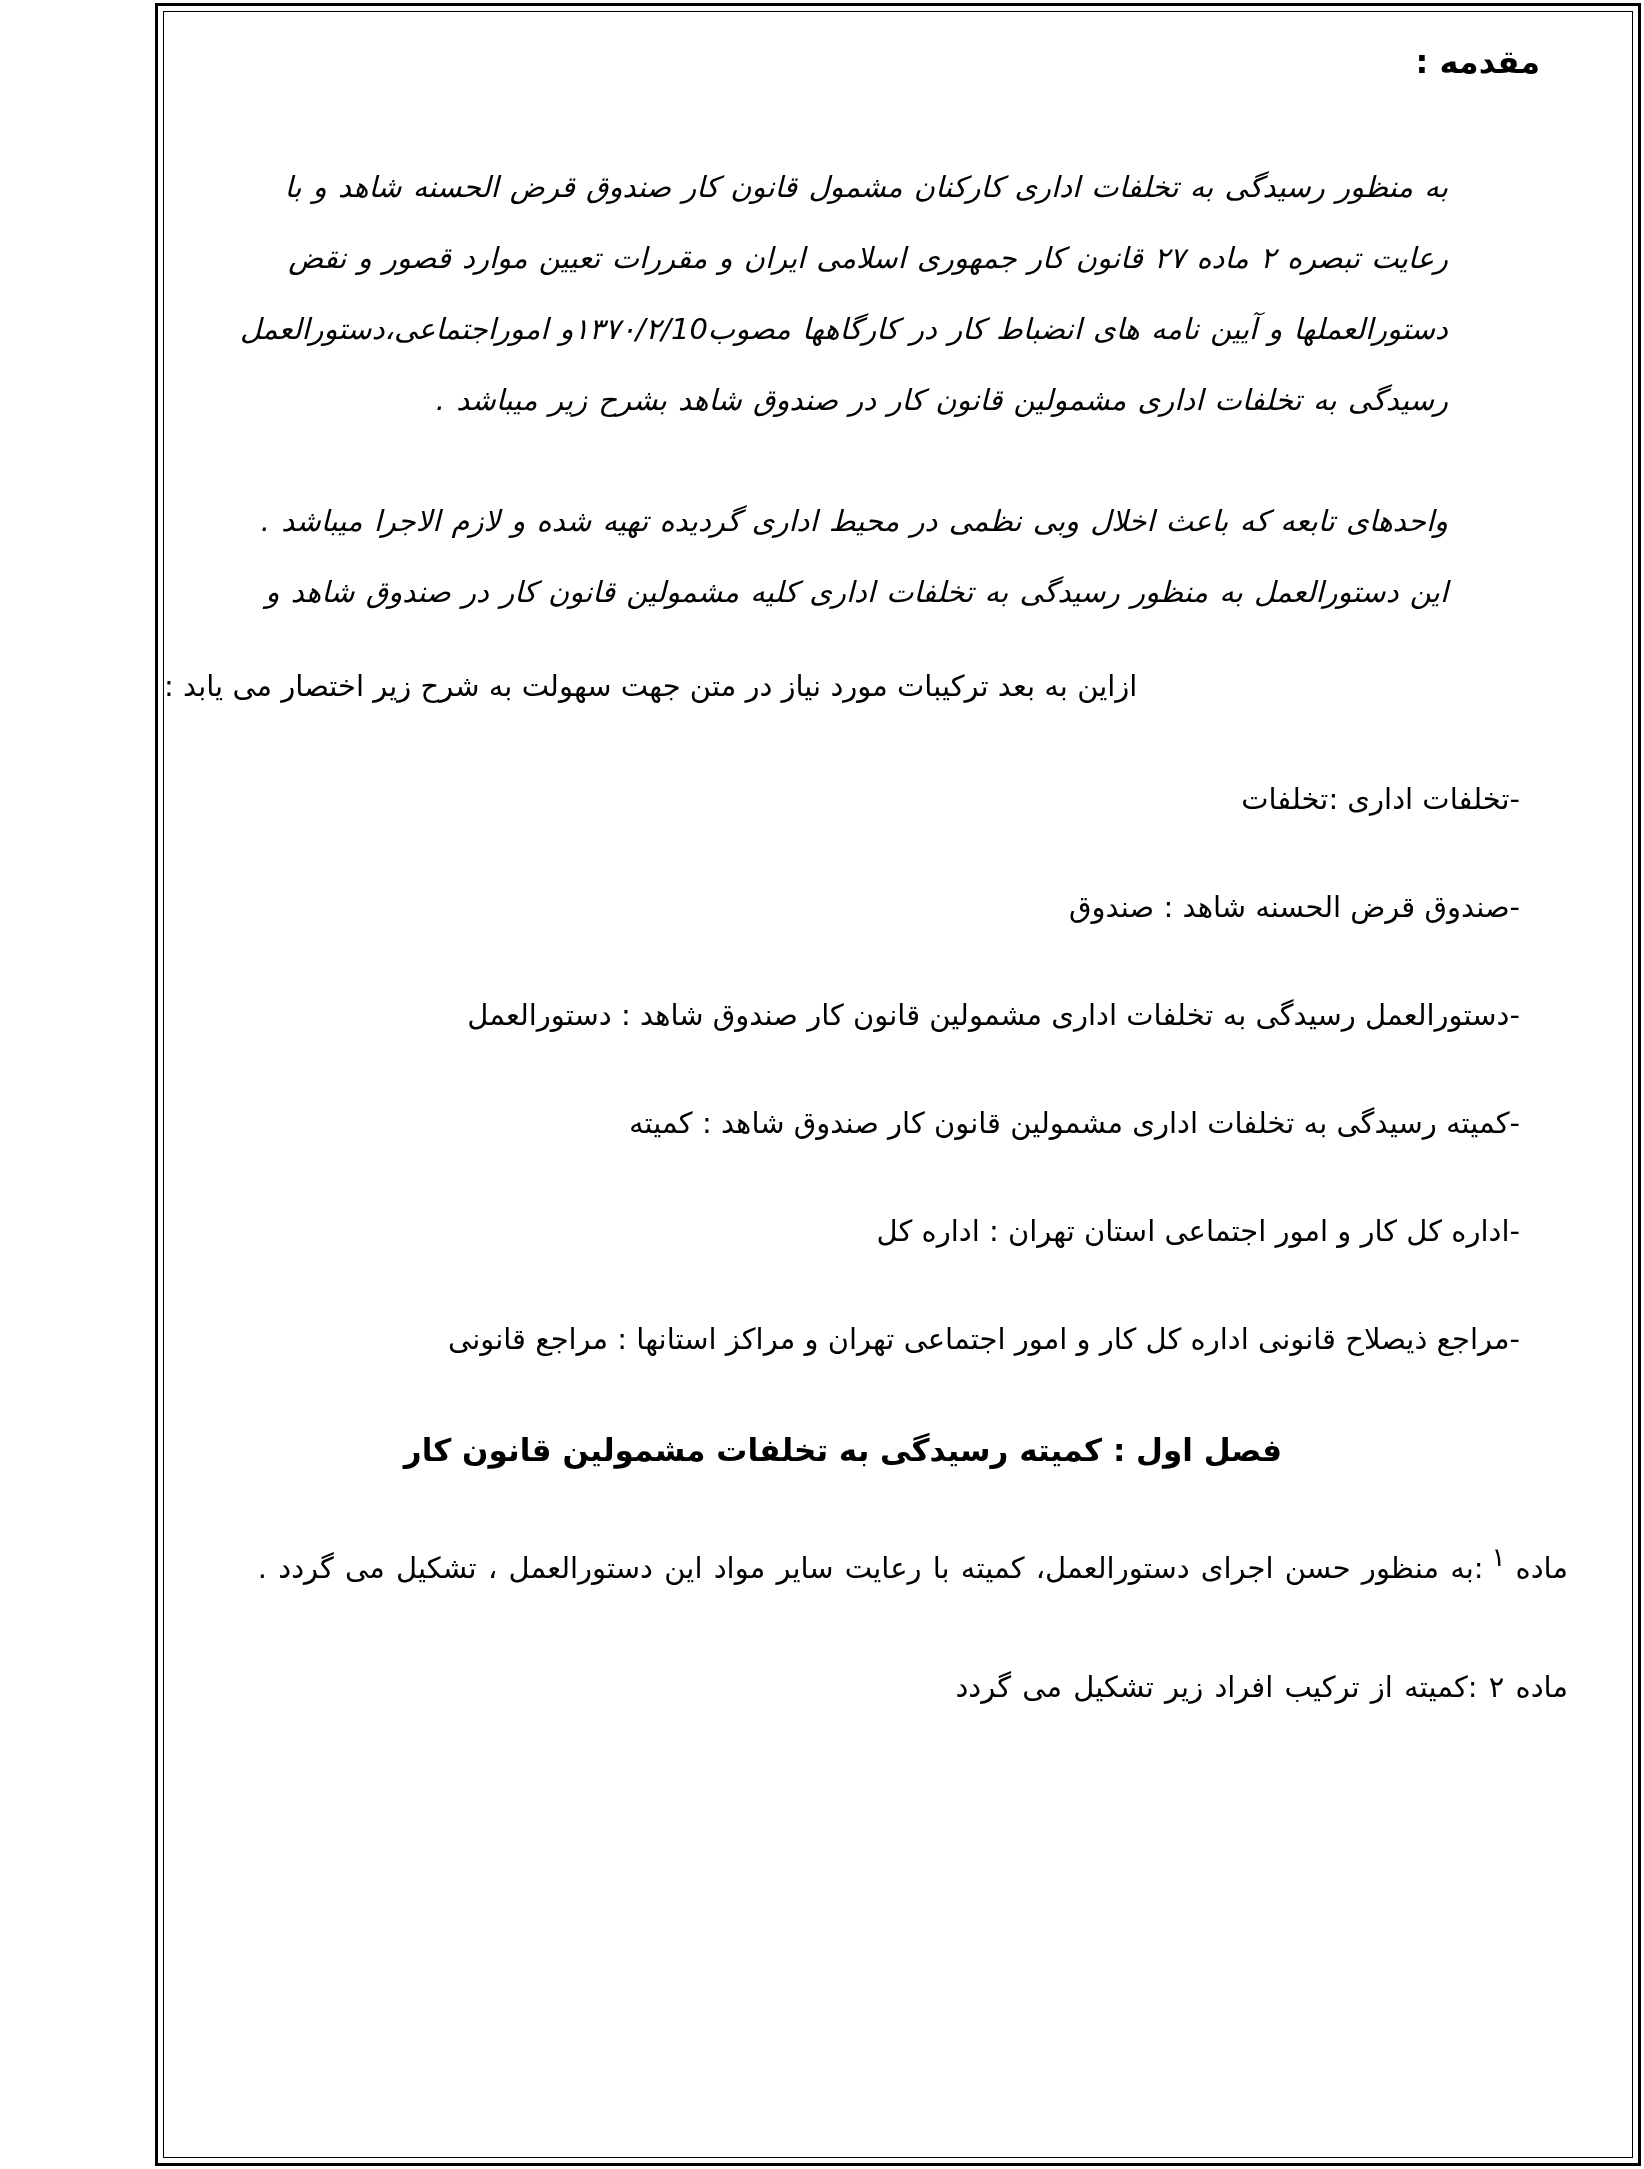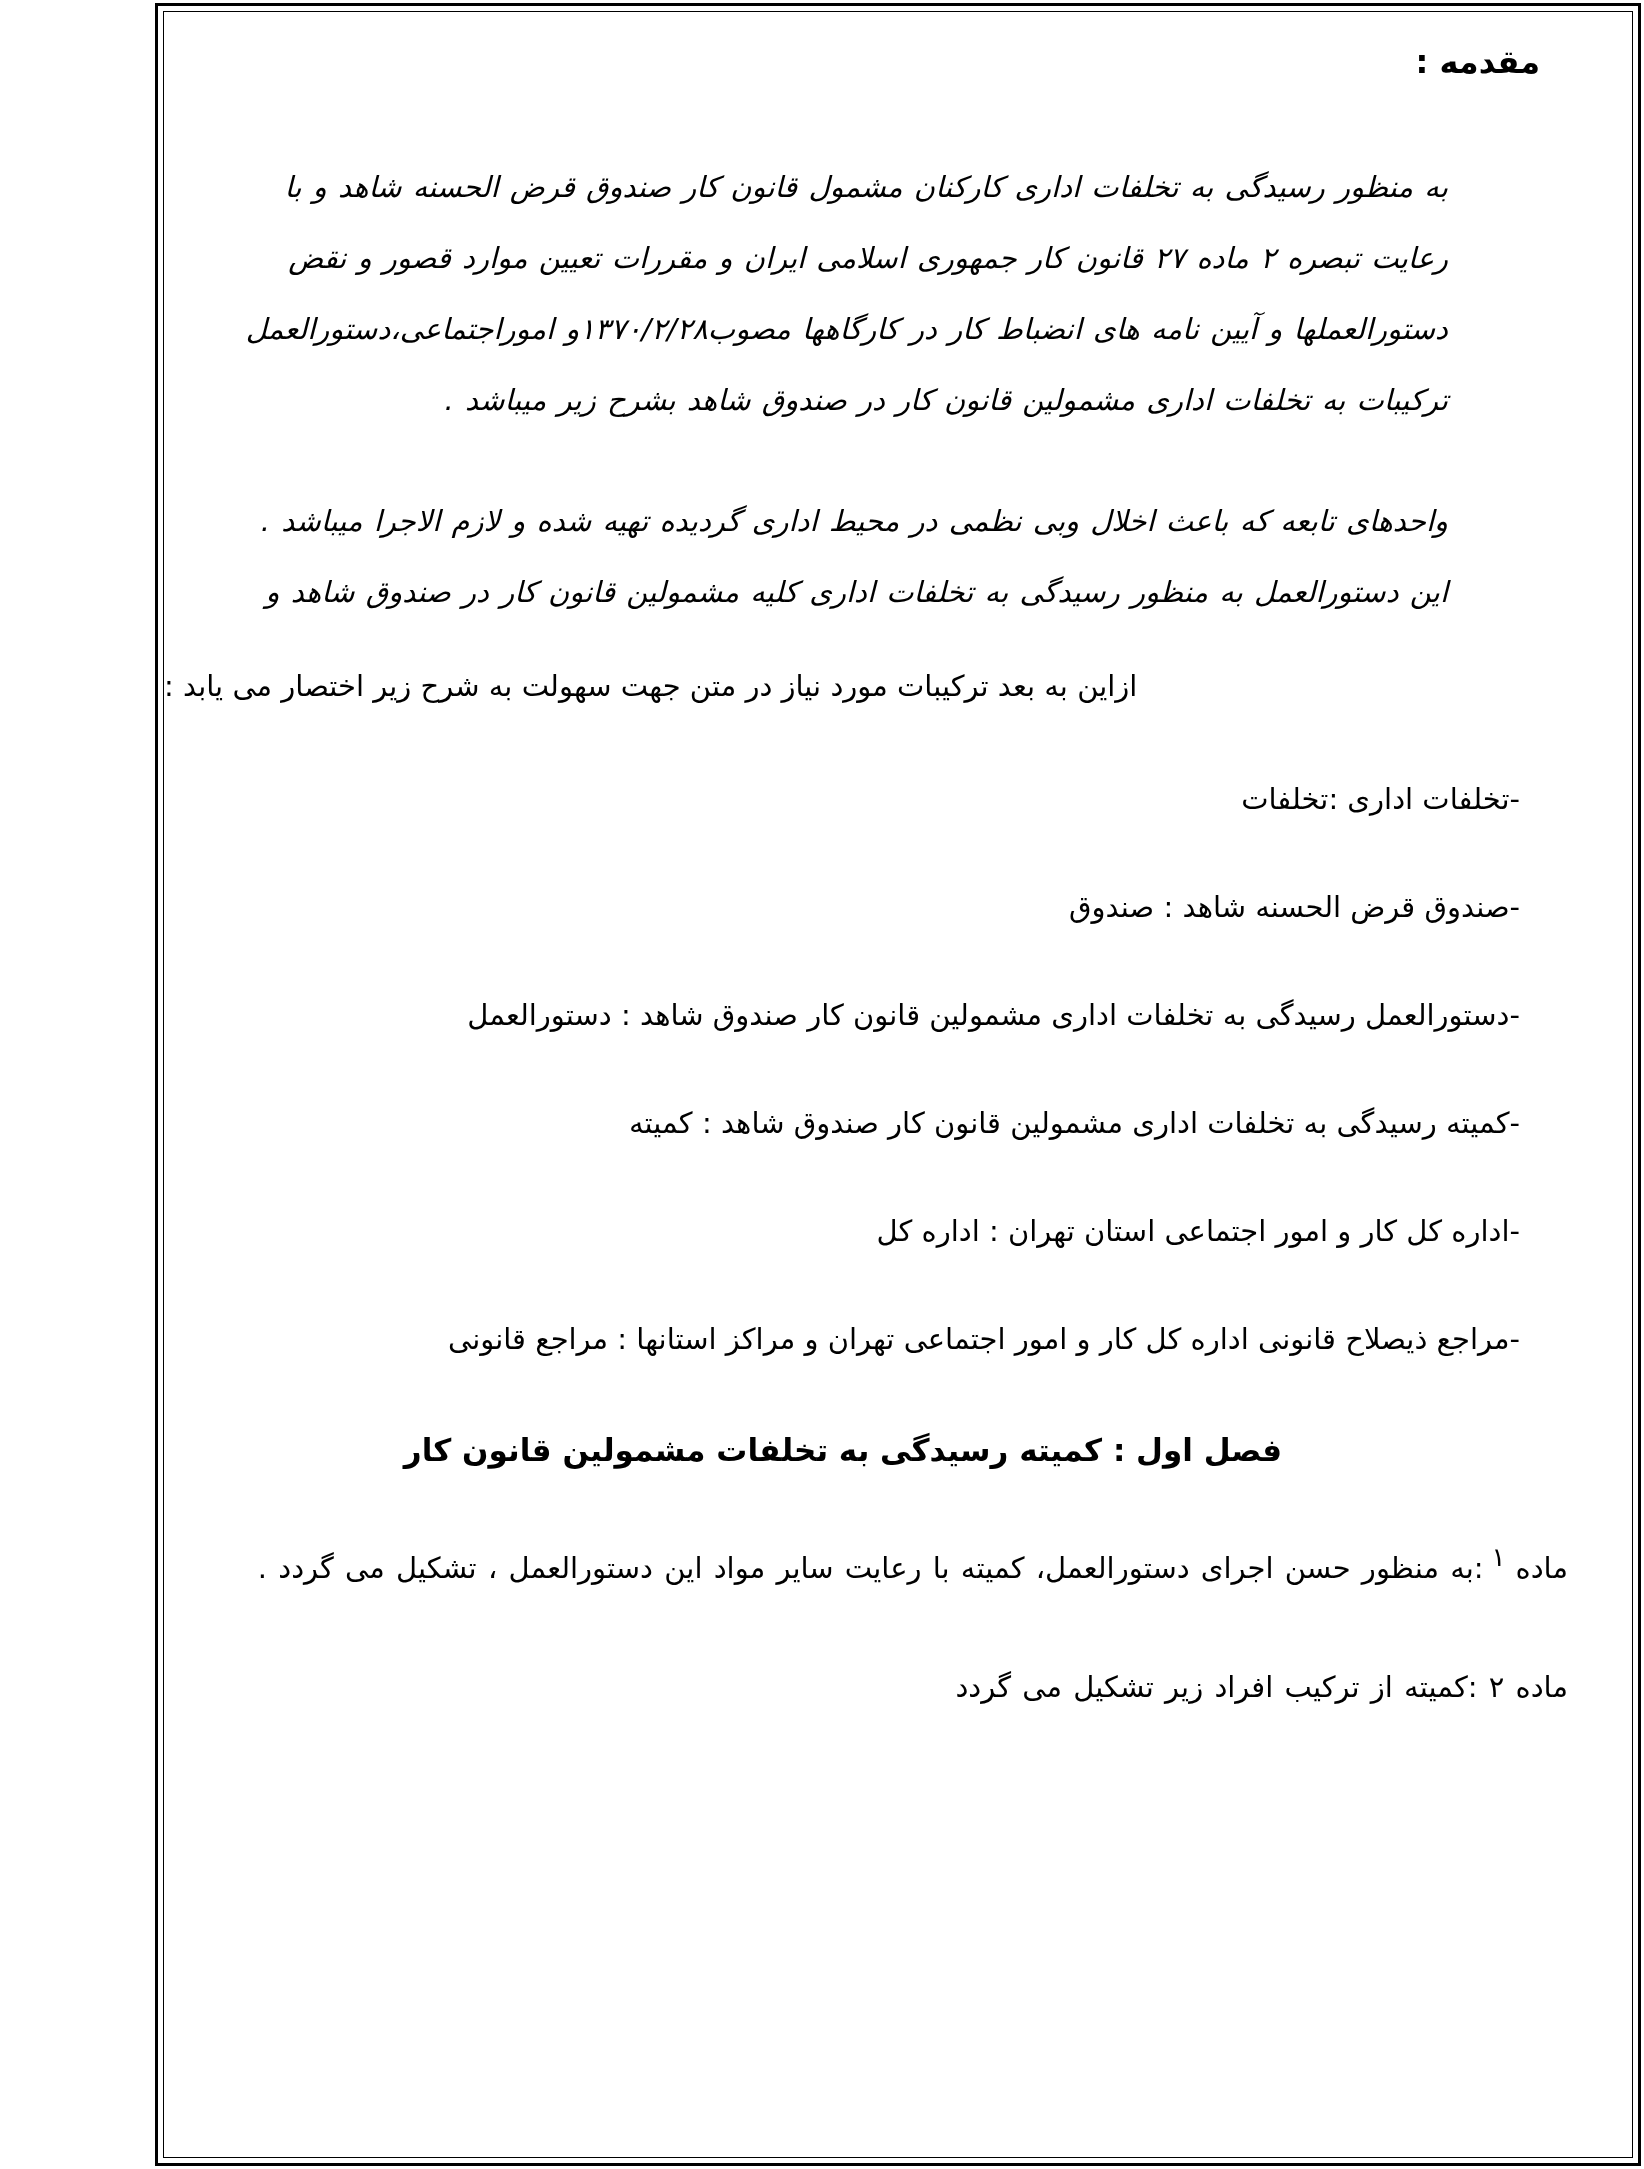--- a/index.html
+++ b/index.html
@@ -112,22 +112,22 @@
   <div class="frame-outer"></div>
   <div class="frame-inner"></div>
 
   <div class="content">
 
     <h1 class="doc-title">مقدمه :</h1>
 
     <div class="para para-1">
       <div class="line">به منظور رسیدگی به تخلفات اداری کارکنان مشمول قانون کار صندوق قرض الحسنه شاهد و با</div>
       <div class="line">رعایت تبصره ۲  ماده ۲۷ قانون کار جمهوری اسلامی ایران و مقررات تعیین موارد قصور و نقض</div>
-      <div class="line">دستورالعملها و آیین نامه های انضباط کار در کارگاهها مصوب۱۳۷۰/۲/۲۸و اموراجتماعی،دستورالعمل</div>
-      <div class="line">ترکیبات به تخلفات اداری مشمولین قانون کار در صندوق شاهد بشرح زیر میباشد .</div>
+      <div class="line">دستورالعملها و آیین نامه های انضباط کار در کارگاهها مصوب۱۳۷۰/۲/10و اموراجتماعی،دستورالعمل</div>
+      <div class="line">رسیدگی به تخلفات اداری مشمولین قانون کار در صندوق شاهد بشرح زیر میباشد .</div>
     </div>
 
     <div class="para para-2">
       <div class="line">واحدهای تابعه که باعث اخلال وبی نظمی در محیط اداری گردیده تهیه شده و لازم الاجرا میباشد .</div>
       <div class="line">این دستورالعمل به منظور رسیدگی به تخلفات اداری کلیه مشمولین قانون کار در صندوق شاهد و</div>
     </div>
 
     <div class="abbrev-lead">ازاین به بعد ترکیبات مورد نیاز در متن جهت سهولت به شرح زیر اختصار می یابد :</div>
 
     <div class="abbrev-list">

